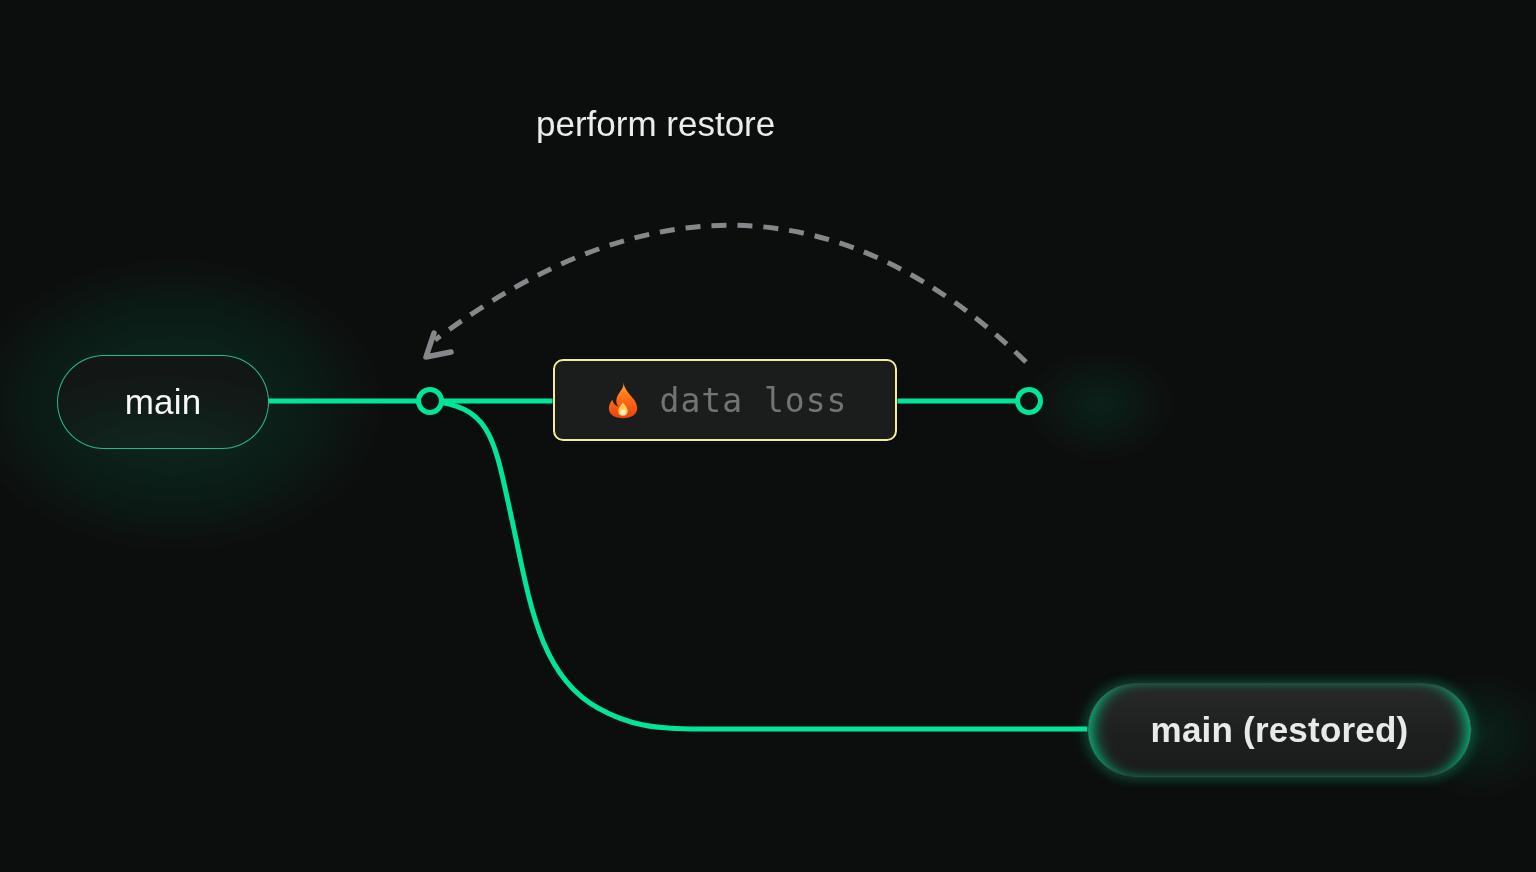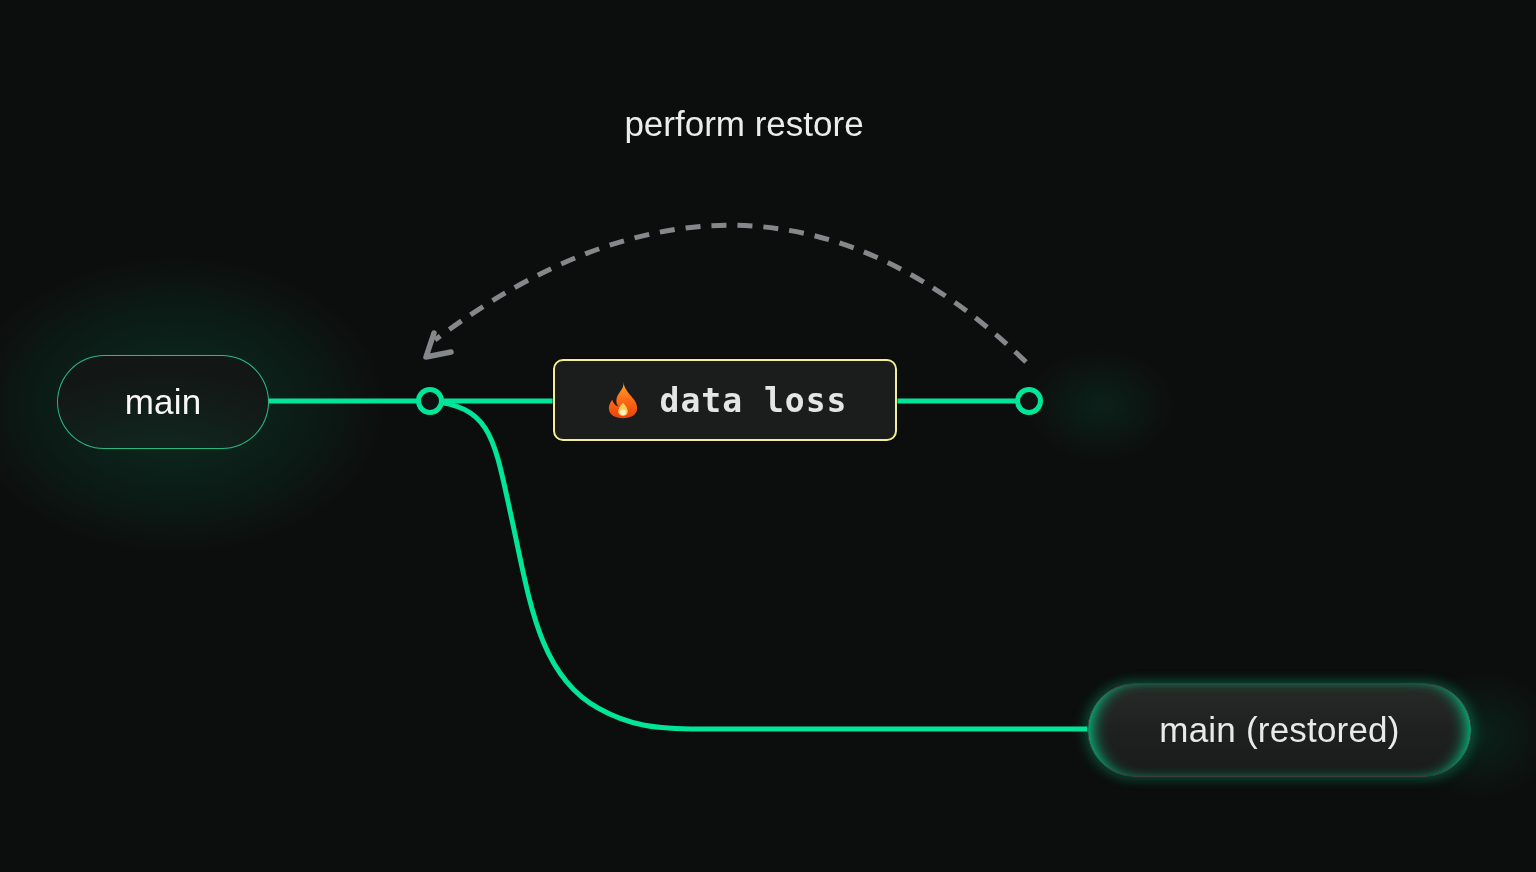--- a/index.html
+++ b/index.html
@@ -56,34 +56,35 @@
       inset 12px 0 16px -9px rgba(0,229,153,0.95),
       -3px 0 14px rgba(0,229,153,0.28);
   }
   .pill-restored{
     left:1087px;top:683px;
     box-shadow:
       inset 12px 0 16px -9px rgba(0,229,153,0.95),
       inset -12px 0 16px -9px rgba(0,229,153,0.95),
       -3px 0 14px rgba(0,229,153,0.22),
       3px 0 14px rgba(0,229,153,0.22);
+    font-weight: bold;
   }
   .event-box{
     position:absolute;z-index:4;left:553px;top:359px;width:344px;height:82px;
     box-sizing:border-box;border:2.5px solid var(--warning-yellow);border-radius:10px;
     background:#1b1d1c;display:flex;align-items:center;justify-content:center;gap:17px;
     box-shadow:0 0 0 1px rgba(0,0,0,0.4);
   }
   .event-label{
     font-family:"DejaVu Sans Mono","Liberation Mono",monospace;
-    font-weight:700;font-size:33px;color:#e5e5e5;letter-spacing:1px;
+    font-weight:400;font-size:33px;color:#737373;letter-spacing:1px;
   }
   .annotation{
-    position:absolute;z-index:2;left:524px;top:101px;width:440px;
-    text-align:center;color:var(--text-primary);
+    position:absolute;z-index:2;left:536px;top:101px;width:440px;
+    text-align:left;color:var(--text-primary);
     font-size:35px;line-height:46px;font-weight:400;
   }
   .annotation span{display:block;}
 </style>
 </head>
 <body>
 
 <div class="canvas">
 
   <div class="glow glow-main"></div>

